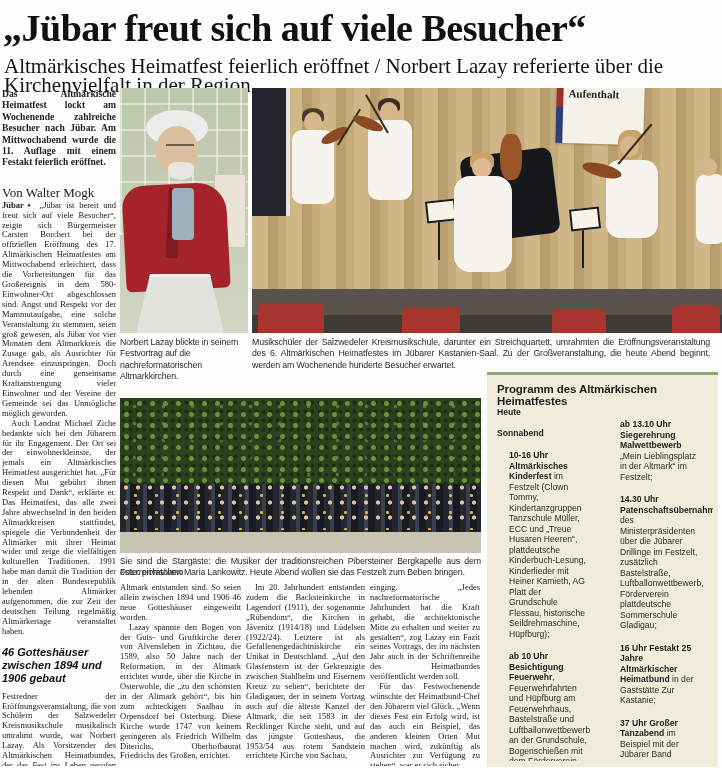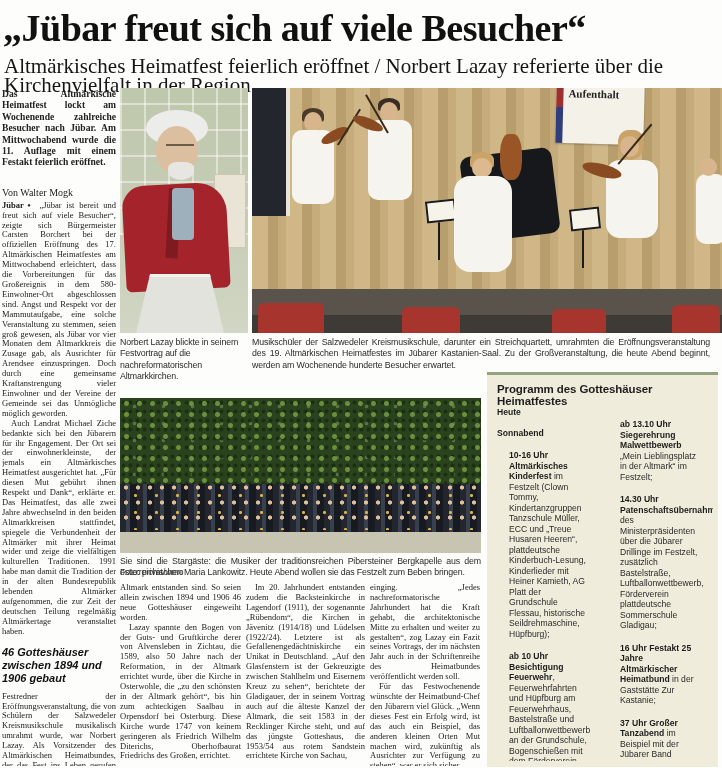--- a/index.html
+++ b/index.html
@@ -13,21 +13,21 @@
   
   .tcol{font-size:8.5px;line-height:9.9px;text-align:justify;hyphens:auto;-webkit-hyphens:auto;
         overflow:hidden;color:#222;}
   .col1{left:2px;top:88px;width:114px;height:678px;}
   .col2{left:120px;top:583px;width:121px;height:183px;}
   .col3{left:246px;top:583px;width:119px;height:183px;}
   .col4{left:370px;top:583px;width:110px;height:183px;}
   .tcol p{margin:0;}
   .tcol p.indent{text-indent:9px;}
   .lead{font-size:9.6px;line-height:11.4px;font-weight:bold;margin-bottom:20px !important;}
-  .byline{margin-bottom:3px !important;font-size:10px;}
+  .byline{margin-bottom:3px !important;font-size:13px;}
   .dateline{font-weight:bold;}
   .bullet{font-size:6px;vertical-align:1px;color:#333;padding:0 1px;}
   .crosshead{font-family:"Liberation Sans",sans-serif;font-weight:bold;font-size:11px;
              line-height:13px;margin:9px 0 7px !important;text-align:left;color:#111;font-style:italic;}
   
   .cap{font-family:"Liberation Sans",sans-serif;font-size:8.8px;line-height:11.4px;
        letter-spacing:-0.15px;color:#2a2a2a;text-align:left;overflow:hidden;}
   .cap1{left:120px;top:337px;width:127px;height:46px;}
   .cap2{left:252px;top:337px;width:458px;height:46px;text-align:justify;}
   .cap2credit{left:252px;top:371px;width:458px;text-align:right;}
@@ -178,21 +178,21 @@
     <div class="m-torso" style="left:0;top:16px;width:30px;height:70px;"></div>
     <div class="m-head" style="left:4px;top:0;width:17px;height:18px;"></div>
   </div>
   <div class="chair" style="left:6px;width:66px;height:30px;"></div>
   <div class="chair" style="left:150px;width:58px;height:26px;"></div>
   <div class="chair" style="left:300px;width:54px;height:24px;"></div>
   <div class="chair" style="left:420px;width:48px;height:28px;"></div>
 </div>
 
 <div class="abs cap cap1">Norbert Lazay blickte in seinem Festvortrag auf die nachreformatorischen Altmarkkirchen.</div>
-<div class="abs cap cap2">Musikschüler der Salzwedeler Kreismusikschule, darunter ein Streichquartett, umrahmten die Eröffnungsveranstaltung des 19. Altmärkischen Heimatfestes im Jübarer Kastanien-Saal. Zu der Großveranstaltung, die heute Abend beginnt, werden am Wochenende hunderte Besucher erwartet.</div>
+<div class="abs cap cap2">Musikschüler der Salzwedeler Kreismusikschule, darunter ein Streichquartett, umrahmten die Eröffnungsveranstaltung des 6. Altmärkischen Heimatfestes im Jübarer Kastanien-Saal. Zu der Großveranstaltung, die heute Abend beginnt, werden am Wochenende hunderte Besucher erwartet.</div>
 <div class="abs credit cap2credit">Fotos: Walter Mogk</div>
 
 <div class="abs photo photo3">
   <div class="p3sky"></div>
   <div class="p3trees"></div>
   <div class="p3people"></div>
   <div class="p3faces"></div>
   <div class="p3ground"></div>
 </div>
 <div class="abs cap cap3">Sie sind die Stargäste: die Musiker der traditionsreichen Pibersteiner Bergkapelle aus dem österreichischen Maria Lankowitz. Heute Abend wollen sie das Festzelt zum Beben bringen.</div>
@@ -204,21 +204,21 @@
 </div>
 <div class="abs tcol col3">
   <p class="indent">Im 20. Jahrhundert entstanden zudem die Backsteinkirche in Lagendorf (1911), der sogenannte „Rübendom“, die Kirchen in Jävenitz (1914/18) und Lüdelsen (1922/24). Letztere ist als Gefallenengedächtniskirche ein Unikat in Deutschland. „Auf den Glasfenstern ist der Gekreuzigte zwischen Stahlhelm und Eisernem Kreuz zu sehen“, berichtete der Gladigauer, der in seinem Vortrag auch auf die älteste Kanzel der Altmark, die seit 1583 in der Recklinger Kirche steht, und auf das jüngste Gotteshaus, die 1953/54 aus rotem Sandstein errichtete Kirche von Sachau,</p>
 </div>
 <div class="abs tcol col4">
   <p>einging. „Jedes nachreformatorische Jahrhundert hat die Kraft gehabt, die architektonische Mitte zu erhalten und weiter zu gestalten“, zog Lazay ein Fazit seines Vortrags, der im nächsten Jahr auch in der Schriftenreihe des Heimatbundes veröffentlicht werden soll.</p>
   <p class="indent">Für das Festwochenende wünschte der Heimatbund-Chef den Jübarern viel Glück. „Wenn dieses Fest ein Erfolg wird, ist das auch ein Beispiel, das anderen kleinen Orten Mut machen wird, zukünftig als Ausrichter zur Verfügung zu stehen“, war er sich sicher.</p>
 </div>
 
 <div class="abs progbox">
-  <div class="progtitle">Programm des Gotteshäuser Heimatfestes</div>
+  <div class="progtitle">Programm des Altmärkischen Heimatfestes</div>
   <div class="progcol progL">
     <p class="pd first">Heute</p>
     <p class="pd">Sonnabend</p>
     <p class="pi"><b>10-16 Uhr Altmärkisches Kinderfest</b><span> im Festzelt (Clown Tommy, Kindertanzgruppen Tanzschule Müller, ECC und „Treue Husaren Heeren“, plattdeutsche Kinderbuch-Lesung, Kinderlieder mit Heiner Kamieth, AG Platt der Grundschule Flessau, historische Seildrehmaschine, Hüpfburg);</span></p>
     <p class="pi"><b>ab 10 Uhr Besichtigung Feuerwehr</b><span>, Feuerwehrfahrten und Hüpfburg am Feuerwehrhaus, Bastelstraße und Luftballonwettbewerb an der Grundschule, Bogenschießen mit dem Förderverein Langobardenwerkstatt Zethlingen unter den Eichen;</span></p>
 
   </div>
   <div class="progcol progR">
     <p class="pi first"><b>ab 13.10 Uhr Siegerehrung Malwettbewerb</b><span> „Mein Lieblingsplatz in der Altmark“ im Festzelt;</span></p>
     <p class="pi"><b>14.30 Uhr Patenschaftsübernahme</b><span> des Ministerpräsidenten über die Jübarer Drillinge im Festzelt, zusätzlich Bastelstraße, Luftballonwettbewerb, Förderverein plattdeutsche Sommerschule Gladigau;</span></p>

